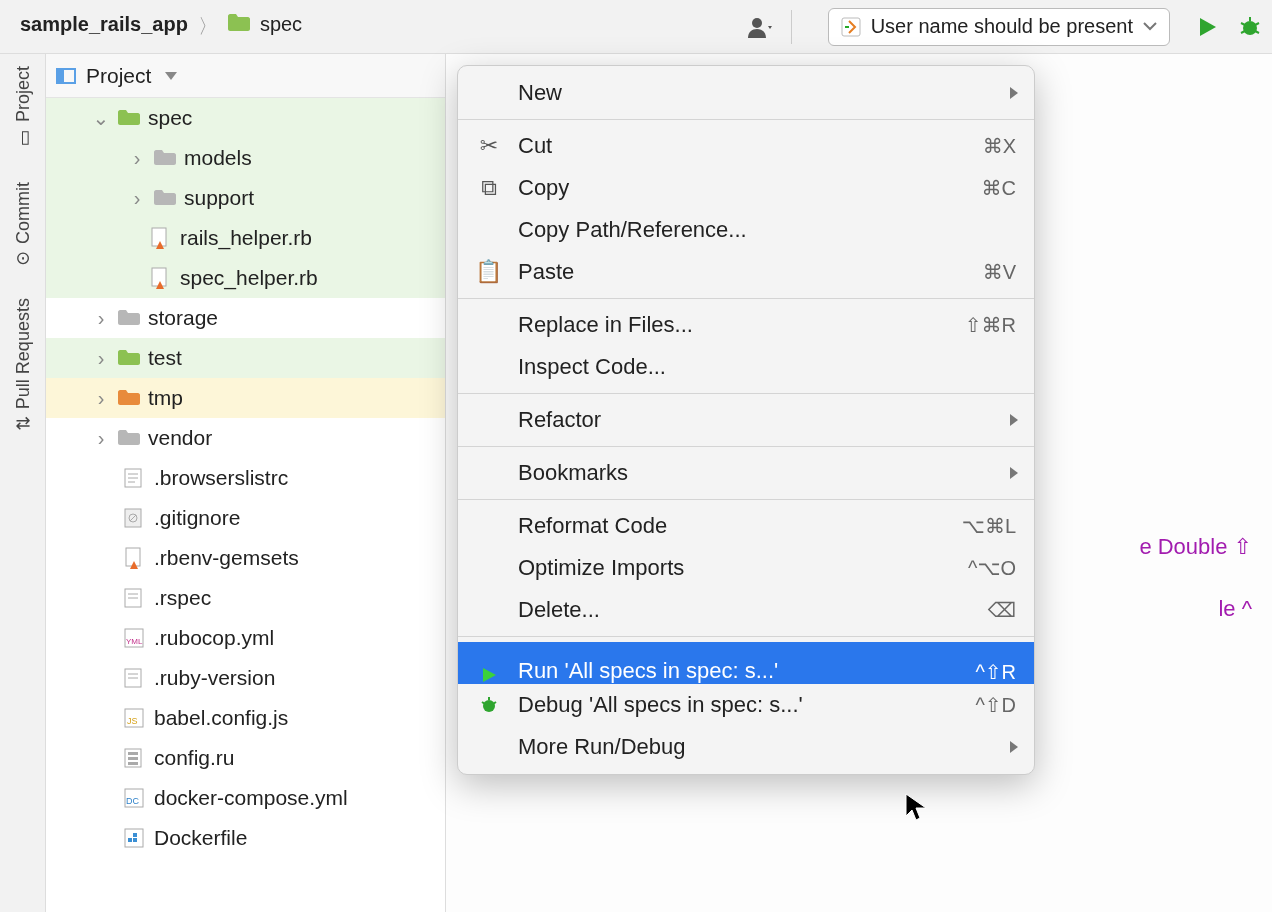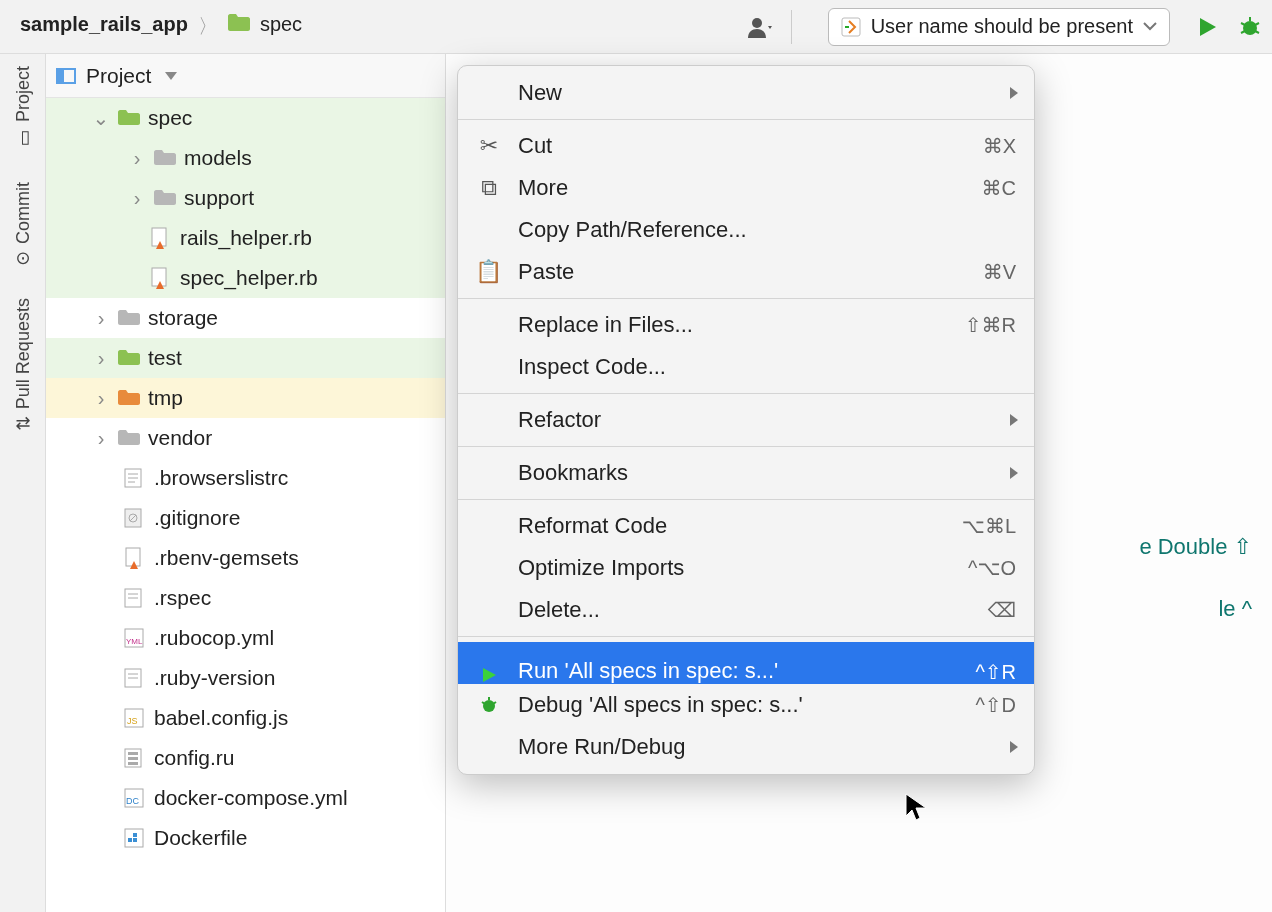--- a/index.html
+++ b/index.html
@@ -96,21 +96,21 @@
   .row.green { background: #eaf6e5; }
   .row.lemon { background: #fdf6d8; }
   .row .name { font-size:21px; }
 
   .editor {
     flex:1;
     position:relative;
     background: #fdfdfd;
   }
   .editor .hints {
-    position:absolute; right:20px; top:480px; color:#0f766e; font-size:22px;
+    position:absolute; right:20px; top:480px; color:#a21caf; font-size:22px;
     display:flex; flex-direction:column; gap:36px; align-items:flex-end;
   }
 
   
   .ctxmenu {
     position: absolute;
     left: 457px;
     top: 65px;
     width: 578px;
     background: #f4f4f4;
@@ -450,21 +450,21 @@
       <span class="mlabel">New</span>
     </div>
   <div class="ctxsep"></div>
   <div class="mi">
       <span class="mico">✂</span>
       <span class="mlabel">Cut</span>
       <span class="sc">⌘X</span>
     </div>
   <div class="mi">
       <span class="mico">⧉</span>
-      <span class="mlabel">More</span>
+      <span class="mlabel">Copy</span>
       <span class="sc">⌘C</span>
     </div>
   <div class="mi">
       <span class="mico"></span>
       <span class="mlabel">Copy Path/Reference...</span>
     </div>
   <div class="mi">
       <span class="mico">📋</span>
       <span class="mlabel">Paste</span>
       <span class="sc">⌘V</span>

